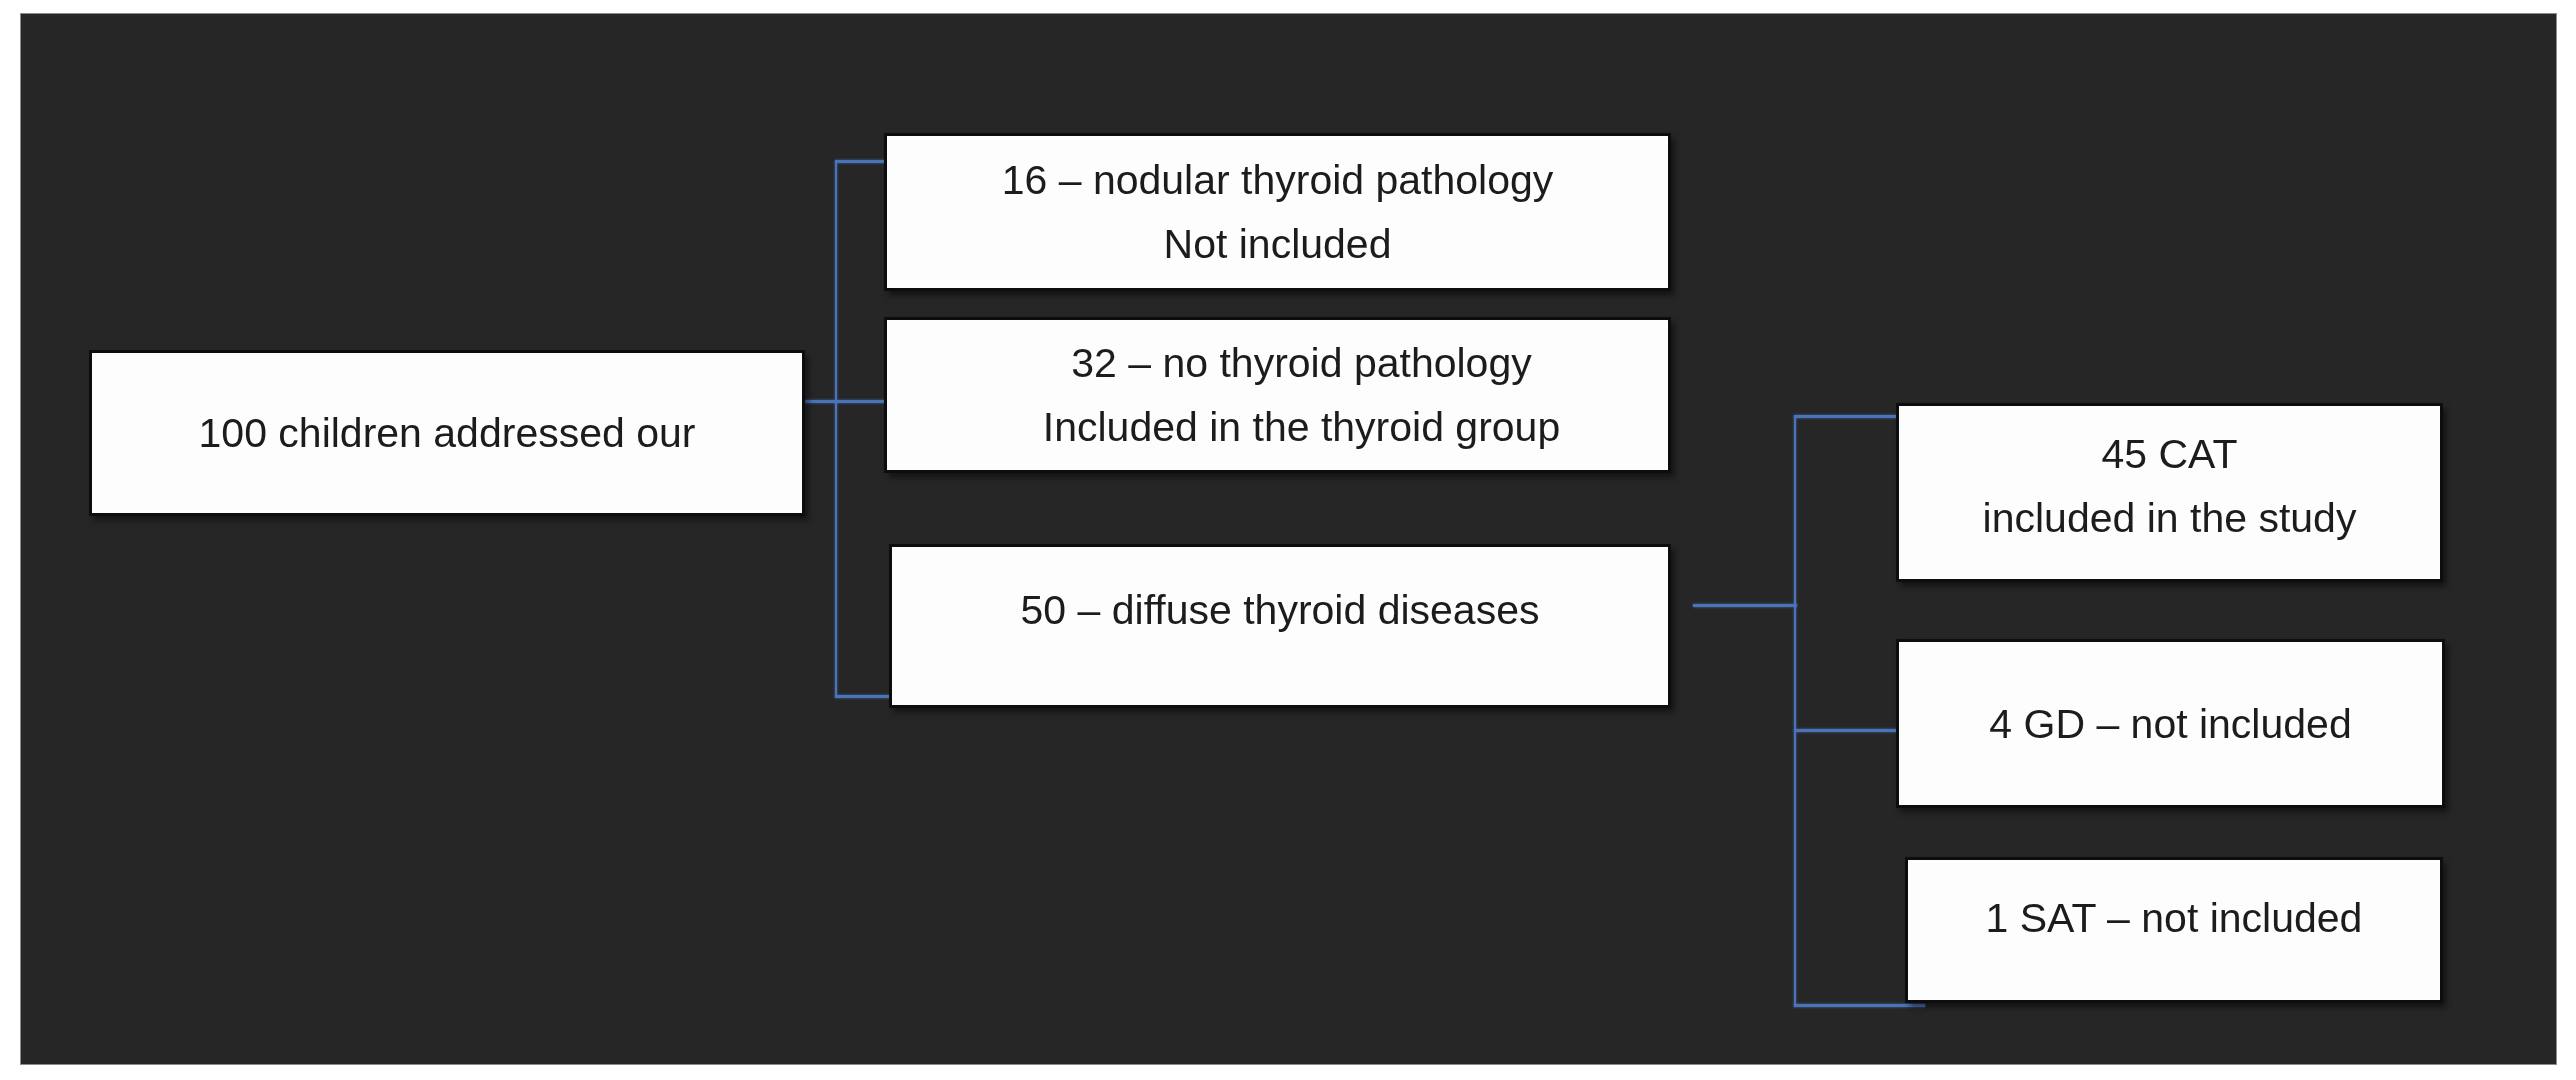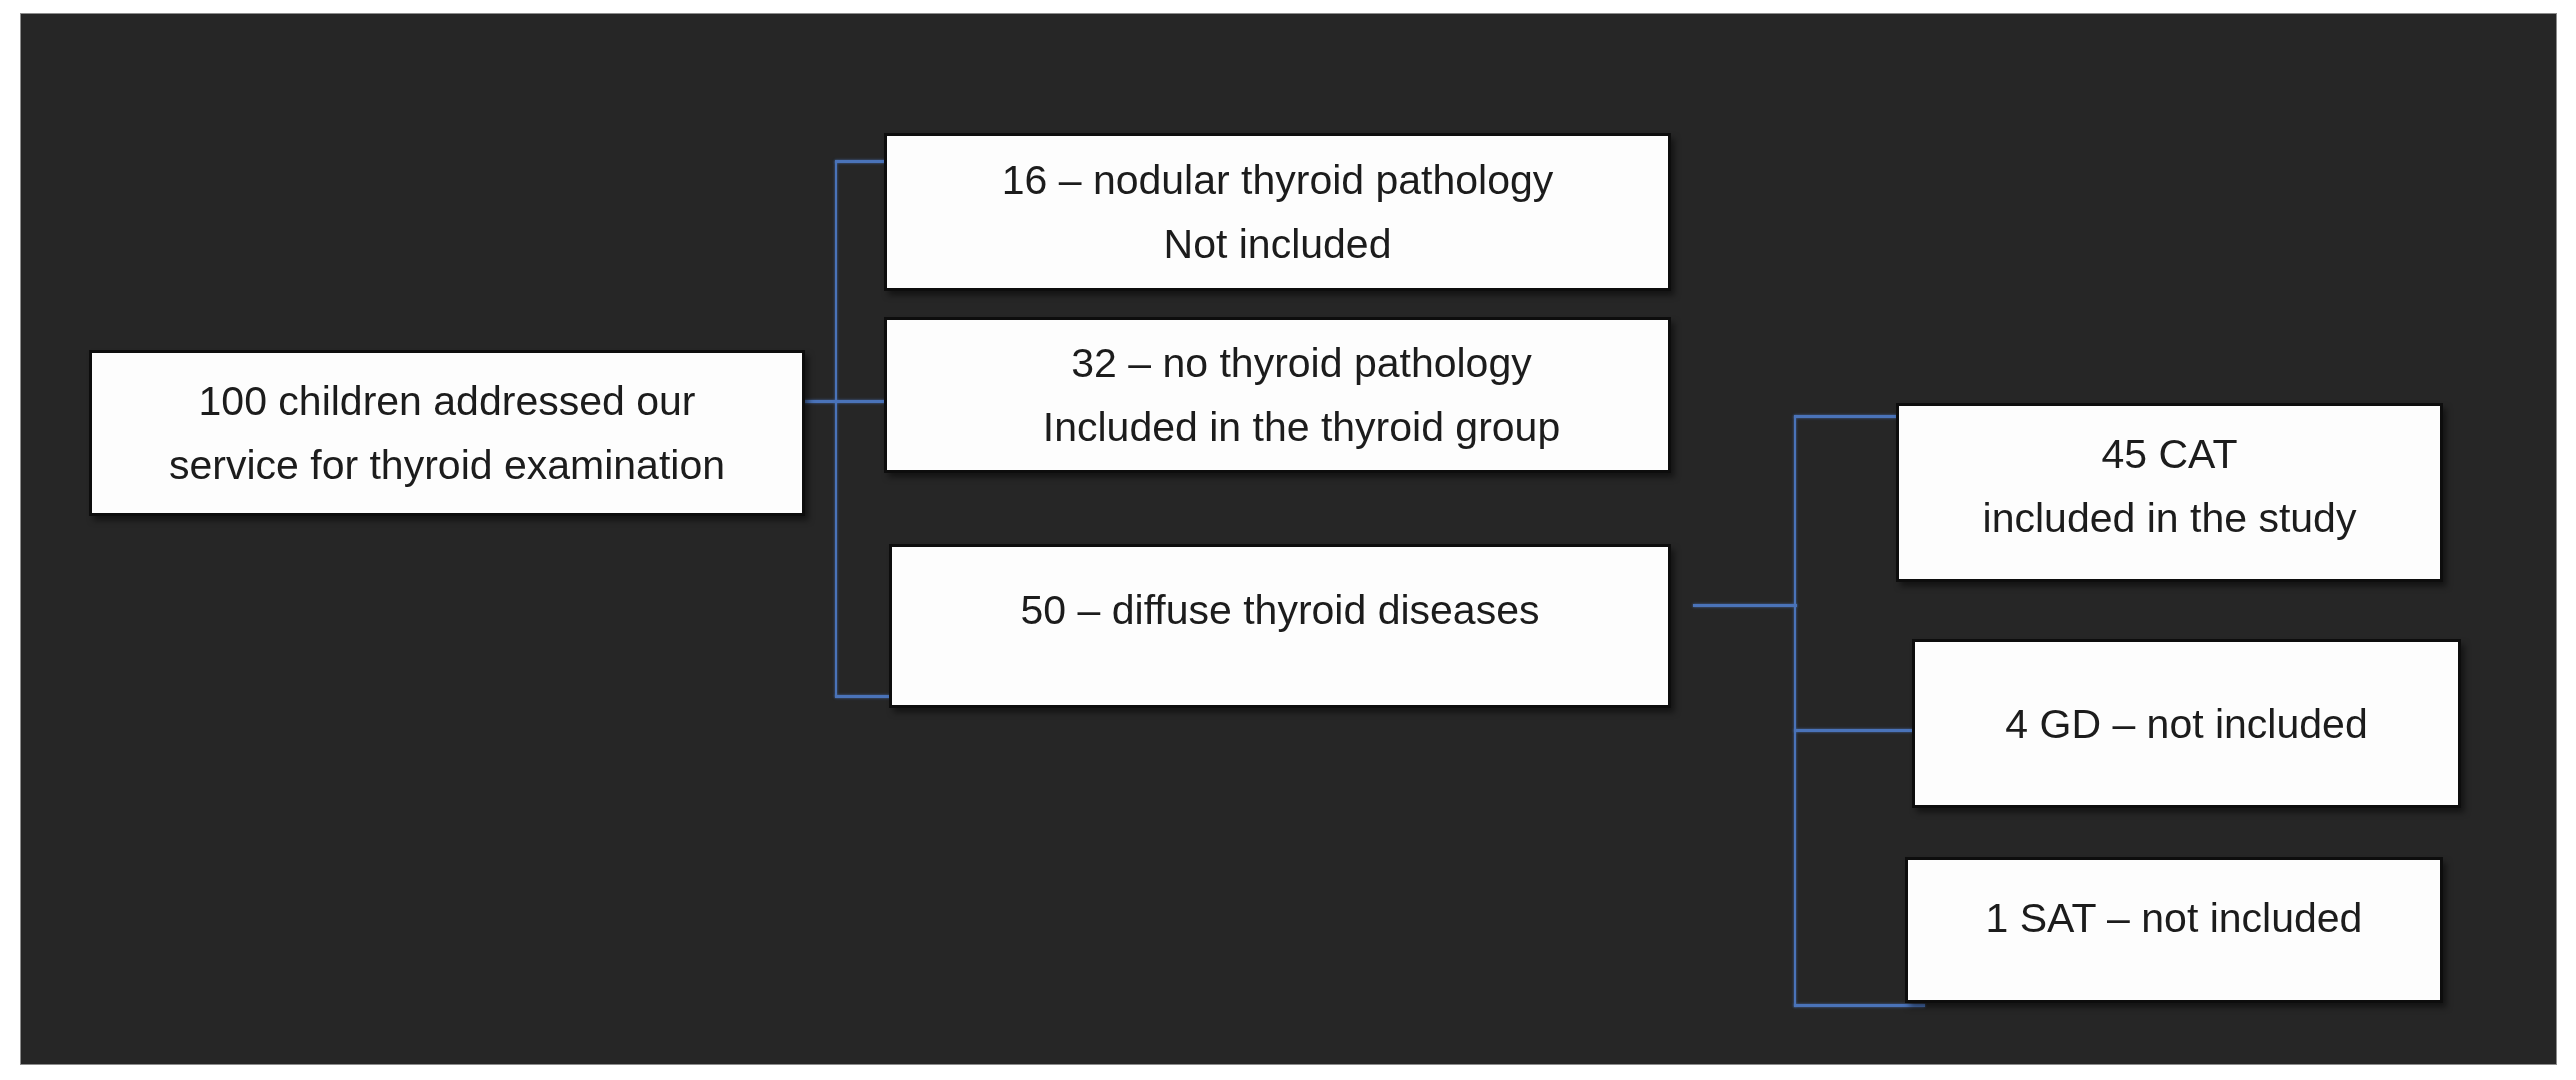--- a/index.html
+++ b/index.html
@@ -69,21 +69,20 @@
     <div class="connector h" style="left:1672px; top:590px; width:104px;"></div>
     <div class="connector v" style="left:1773px; top:402px; height:591px;"></div>
     <div class="connector h" style="left:1773px; top:401px; width:122px;"></div>
     <div class="connector h" style="left:1773px; top:715px; width:122px;"></div>
     <div class="connector h" style="left:1773px; top:990px; width:131px;"></div>
 
   </div>
 
   <div class="node" style="left:50px; top:350px; width:716px; height:166px;margin-left:39px;">
     <div class="line">100 children addressed our</div>
-    <div class="line">service for thyroid examination</div>
   </div>
 
   <div class="node" style="left:884px; top:133px; width:787px; height:158px;">
     <div class="line">16 – nodular thyroid pathology</div>
     <div class="line">Not included</div>
   </div>
 
   <div class="node" style="left:884px; top:317px; width:787px; height:156px;padding-left:48px;">
     <div class="line">32 – no thyroid pathology</div>
     <div class="line">Included in the thyroid group</div>
@@ -91,21 +90,21 @@
 
   <div class="node shift-up-lg" style="left:889px; top:544px; width:782px; height:164px;">
     <div class="line">50 – diffuse thyroid diseases</div>
   </div>
 
   <div class="node shift-up-sm" style="left:1896px; top:403px; width:547px; height:179px;">
     <div class="line">45 CAT</div>
     <div class="line">included in the study</div>
   </div>
 
-  <div class="node" style="left:1896px; top:639px; width:549px; height:169px;margin-left:16px;">
+  <div class="node" style="left:1896px; top:639px; width:549px; height:169px;">
     <div class="line">4 GD – not included</div>
   </div>
 
   <div class="node shift-up-md" style="left:1905px; top:857px; width:538px; height:146px;align-items:flex-end;">
     <div class="line">1 SAT – not included</div>
   </div>
 </div>
 
 
 </body></html>

